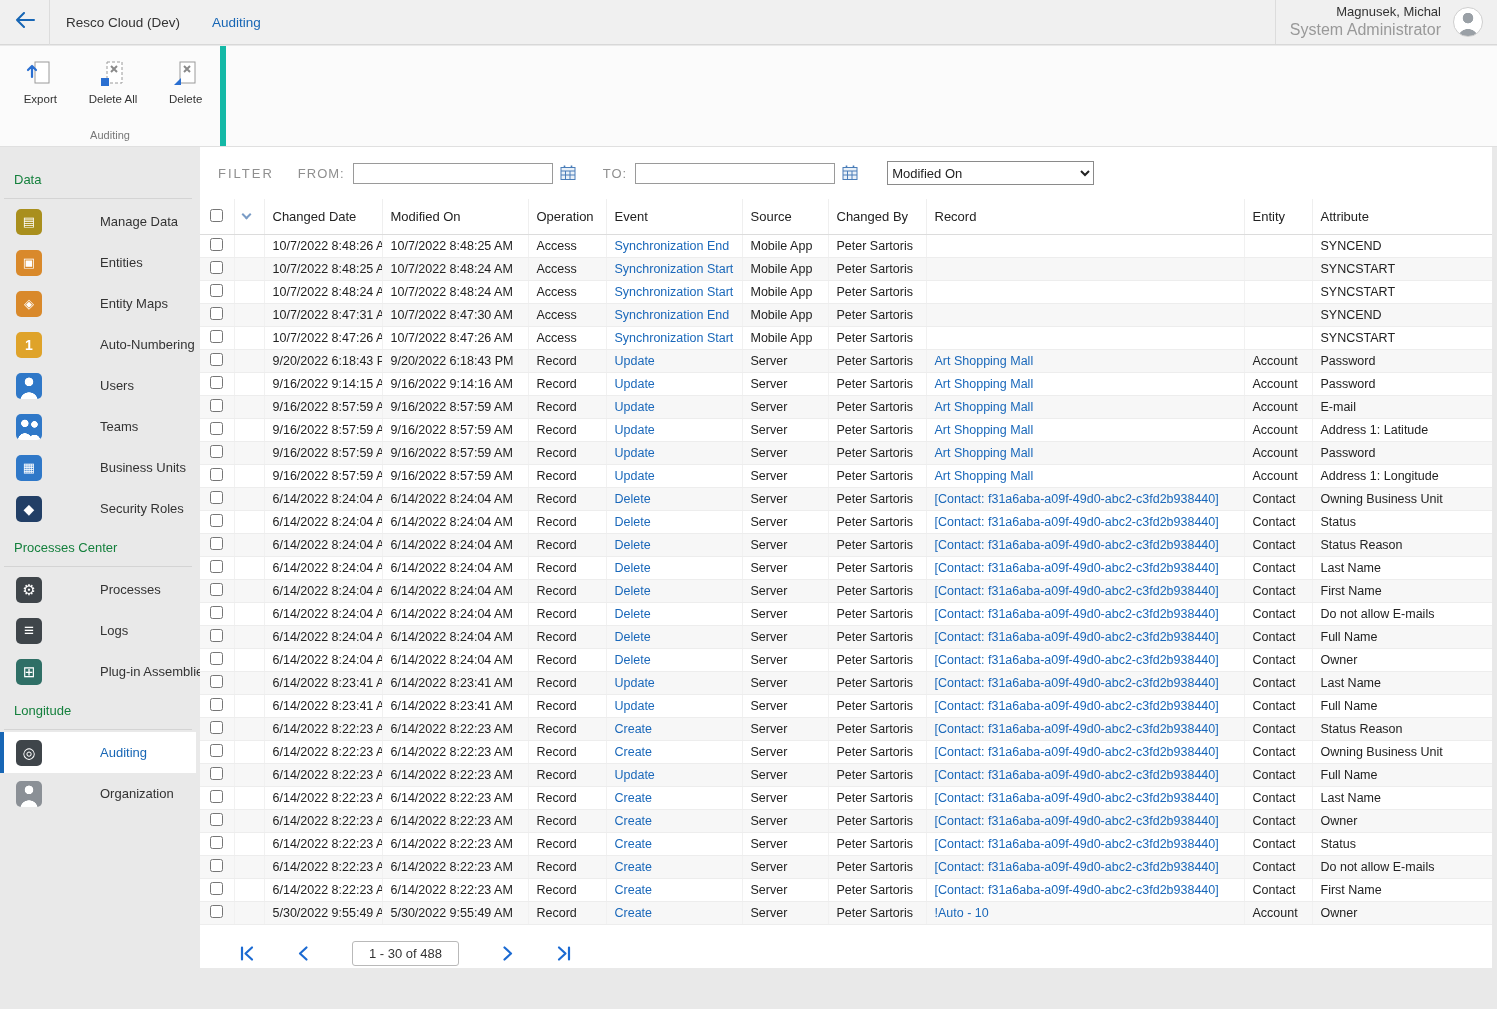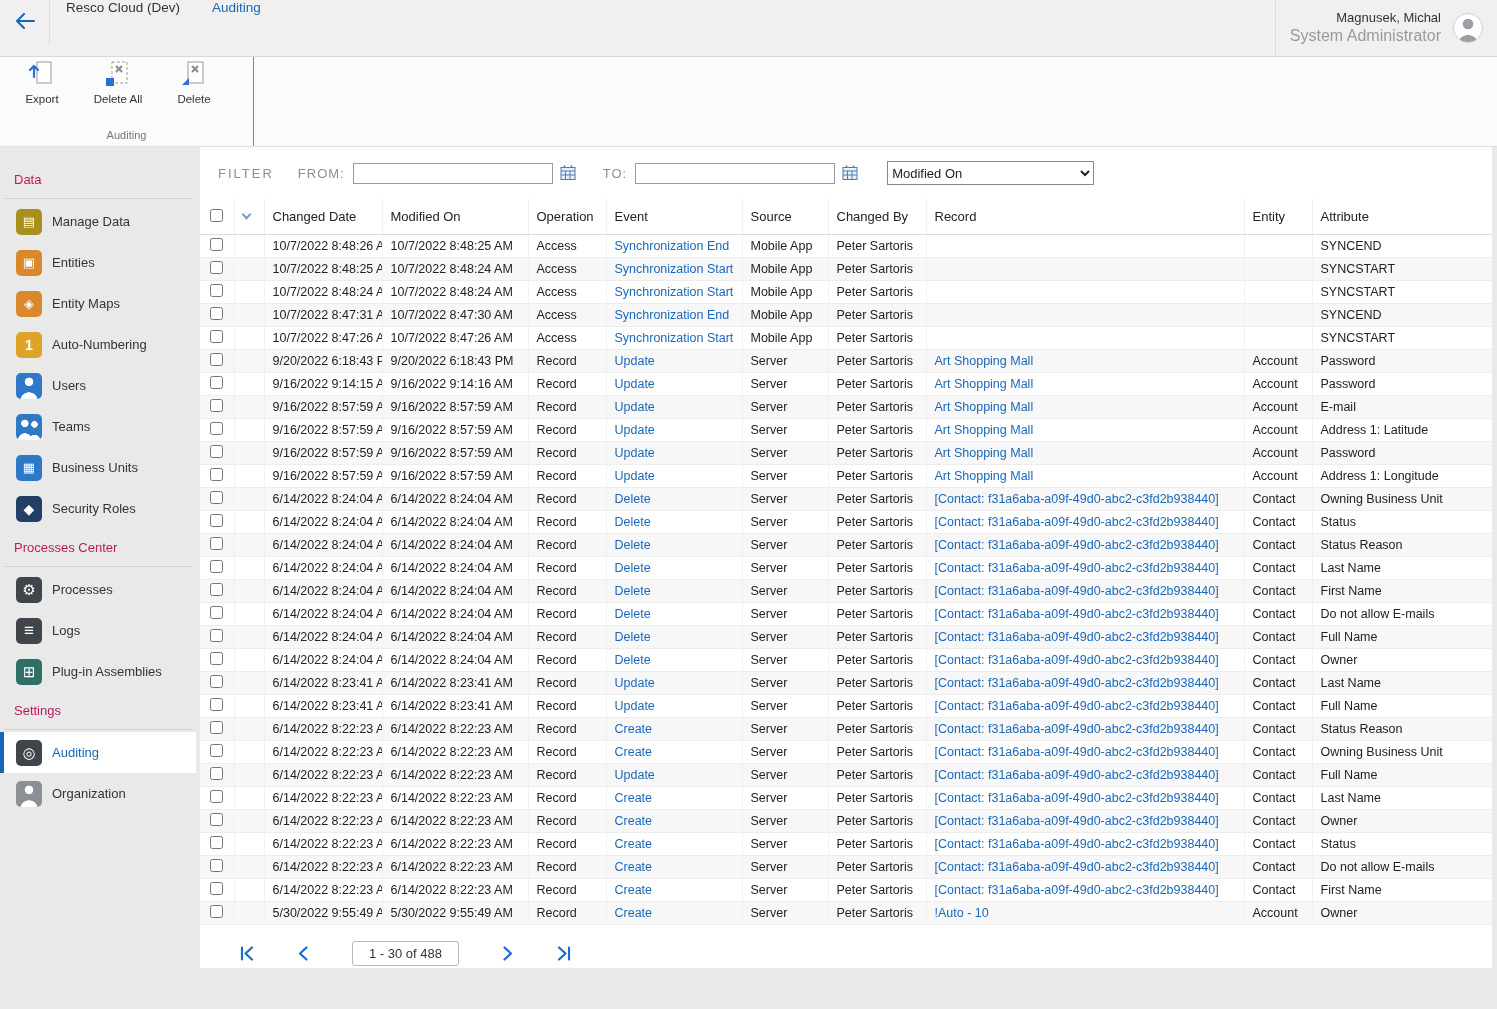--- a/index.html
+++ b/index.html
@@ -6,52 +6,52 @@
     --accent:#1766b5;
     --link:#1a68ba;
     --pag:#1b6ad2;
   }
   *{box-sizing:border-box;}
   body{
     margin:0;width:1497px;height:1009px;position:relative;overflow:hidden;
     background:#e9e9e9;font-family:"Liberation Sans",sans-serif;color:#222;
   }
   
-  .topbar{position:absolute;top:0;left:0;right:0;height:57px;background:#f0f0f0;
-    border-bottom:1px solid #d8d8d8;display:flex;z-index:5;}
+  .topbar{position:absolute;top:0;left:0;right:0;height:45px;background:#f0f0f0;
+    border-bottom:1px solid #d8d8d8;display:flex;align-items:center;z-index:5;}
   .back-btn{width:50px;height:45px;border-right:1px solid #dcdcdc;display:flex;
     align-items:center;justify-content:center;cursor:pointer;}
   .app-name{margin-left:16px;font-size:13.5px;color:#333;}
   .topbar-tab{margin-left:32px;font-size:13.5px;color:var(--accent);cursor:pointer;}
   .user-area{margin-left:auto;display:flex;align-items:center;gap:12px;padding:0 14px;
     height:100%;border-left:1px solid #dcdcdc;}
   .user-text{text-align:right;line-height:1.25;}
   .user-name{font-size:13px;color:#333;}
   .user-role{font-size:16px;color:#999;}
   .avatar{width:30px;height:30px;border-radius:50%;background-color:#fff;border:1px solid #cfcfcf;
     background-image:
       radial-gradient(circle at 50% 36%, #9aa0a6 0 5px, rgba(0,0,0,0) 5.6px),
       radial-gradient(circle at 50% 112%, #9aa0a6 0 10px, rgba(0,0,0,0) 10.6px);
     cursor:pointer;}
   
   .ribbon{position:absolute;top:46px;left:0;right:0;height:101px;background:#fbfbfb;
     border-bottom:1px solid #e0e0e0;}
-  .ribbon-group{position:absolute;left:0;top:0;height:100%;width:254px;border-right:1px solid #14b8a6;}
+  .ribbon-group{position:absolute;left:0;top:0;height:100%;width:226px;border-right:6px solid #14b8a6;}
   .ribbon-buttons{display:flex;padding:10px 6px 0 12px;gap:16px;}
   .ribbon-btn{width:60px;text-align:center;cursor:pointer;padding:2px 0;}
   .ribbon-btn svg{display:block;margin:0 auto 3px;}
   .ribbon-btn-label{font-size:11.5px;color:#333;white-space:nowrap;}
   .ribbon-group-label{position:absolute;bottom:5px;left:0;right:0;text-align:center;
     font-size:11px;color:#777;}
   
   .sidebar{position:absolute;top:147px;left:0;width:196px;bottom:0;padding-top:14px;}
   .sb-section-title{height:38px;line-height:38px;padding-left:10px;font-size:13px;
-    color:#be185d;border-bottom:1px solid #d4d4d4;margin:0 4px 2px 4px;}
+    color:#15803d;border-bottom:1px solid #d4d4d4;margin:0 4px 2px 4px;}
   .sb-item{height:41px;display:flex;align-items:center;padding-left:12px;cursor:pointer;
-    border-left:4px solid transparent;}
+    border-left:4px solid transparent;gap:48px;}
   .sb-item.selected{background:#fff;border-left-color:var(--accent);}
   .sb-item.selected .sb-label{color:var(--accent);}
   .sb-icon{width:26px;height:26px;border-radius:5px;margin-right:10px;color:#fff;
     font-size:13px;line-height:26px;text-align:center;flex:none;position:relative;}
   .sb-label{font-size:13px;color:#333;white-space:nowrap;}
   .gi-manage-data::before{content:"▤";}
   .gi-entities::before{content:"▣";}
   .gi-entity-maps::before{content:"◈";}
   .gi-auto-numbering::before{content:"1";font-weight:bold;font-size:14px;}
   .gi-business-units::before{content:"▦";}
@@ -196,21 +196,21 @@
       <span class="sb-label">Processes</span>
     </div>
     <div class="sb-item">
       <span class="sb-icon gi-logs" style="background-color: rgb(63, 69, 74);"></span>
       <span class="sb-label">Logs</span>
     </div>
     <div class="sb-item">
       <span class="sb-icon gi-plugin-assemblies" style="background-color: rgb(47, 111, 102);"></span>
       <span class="sb-label">Plug-in Assemblies</span>
     </div>
-    <div class="sb-section-title">Settings</div>
+    <div class="sb-section-title">Longitude</div>
     <div class="sb-item selected">
       <span class="sb-icon gi-auditing" style="background-color: rgb(63, 69, 74);"></span>
       <span class="sb-label">Auditing</span>
     </div>
     <div class="sb-item">
       <span class="sb-icon gi-organization" style="background-color: rgb(139, 144, 150);"></span>
       <span class="sb-label">Organization</span>
     </div>
   </div>
 

